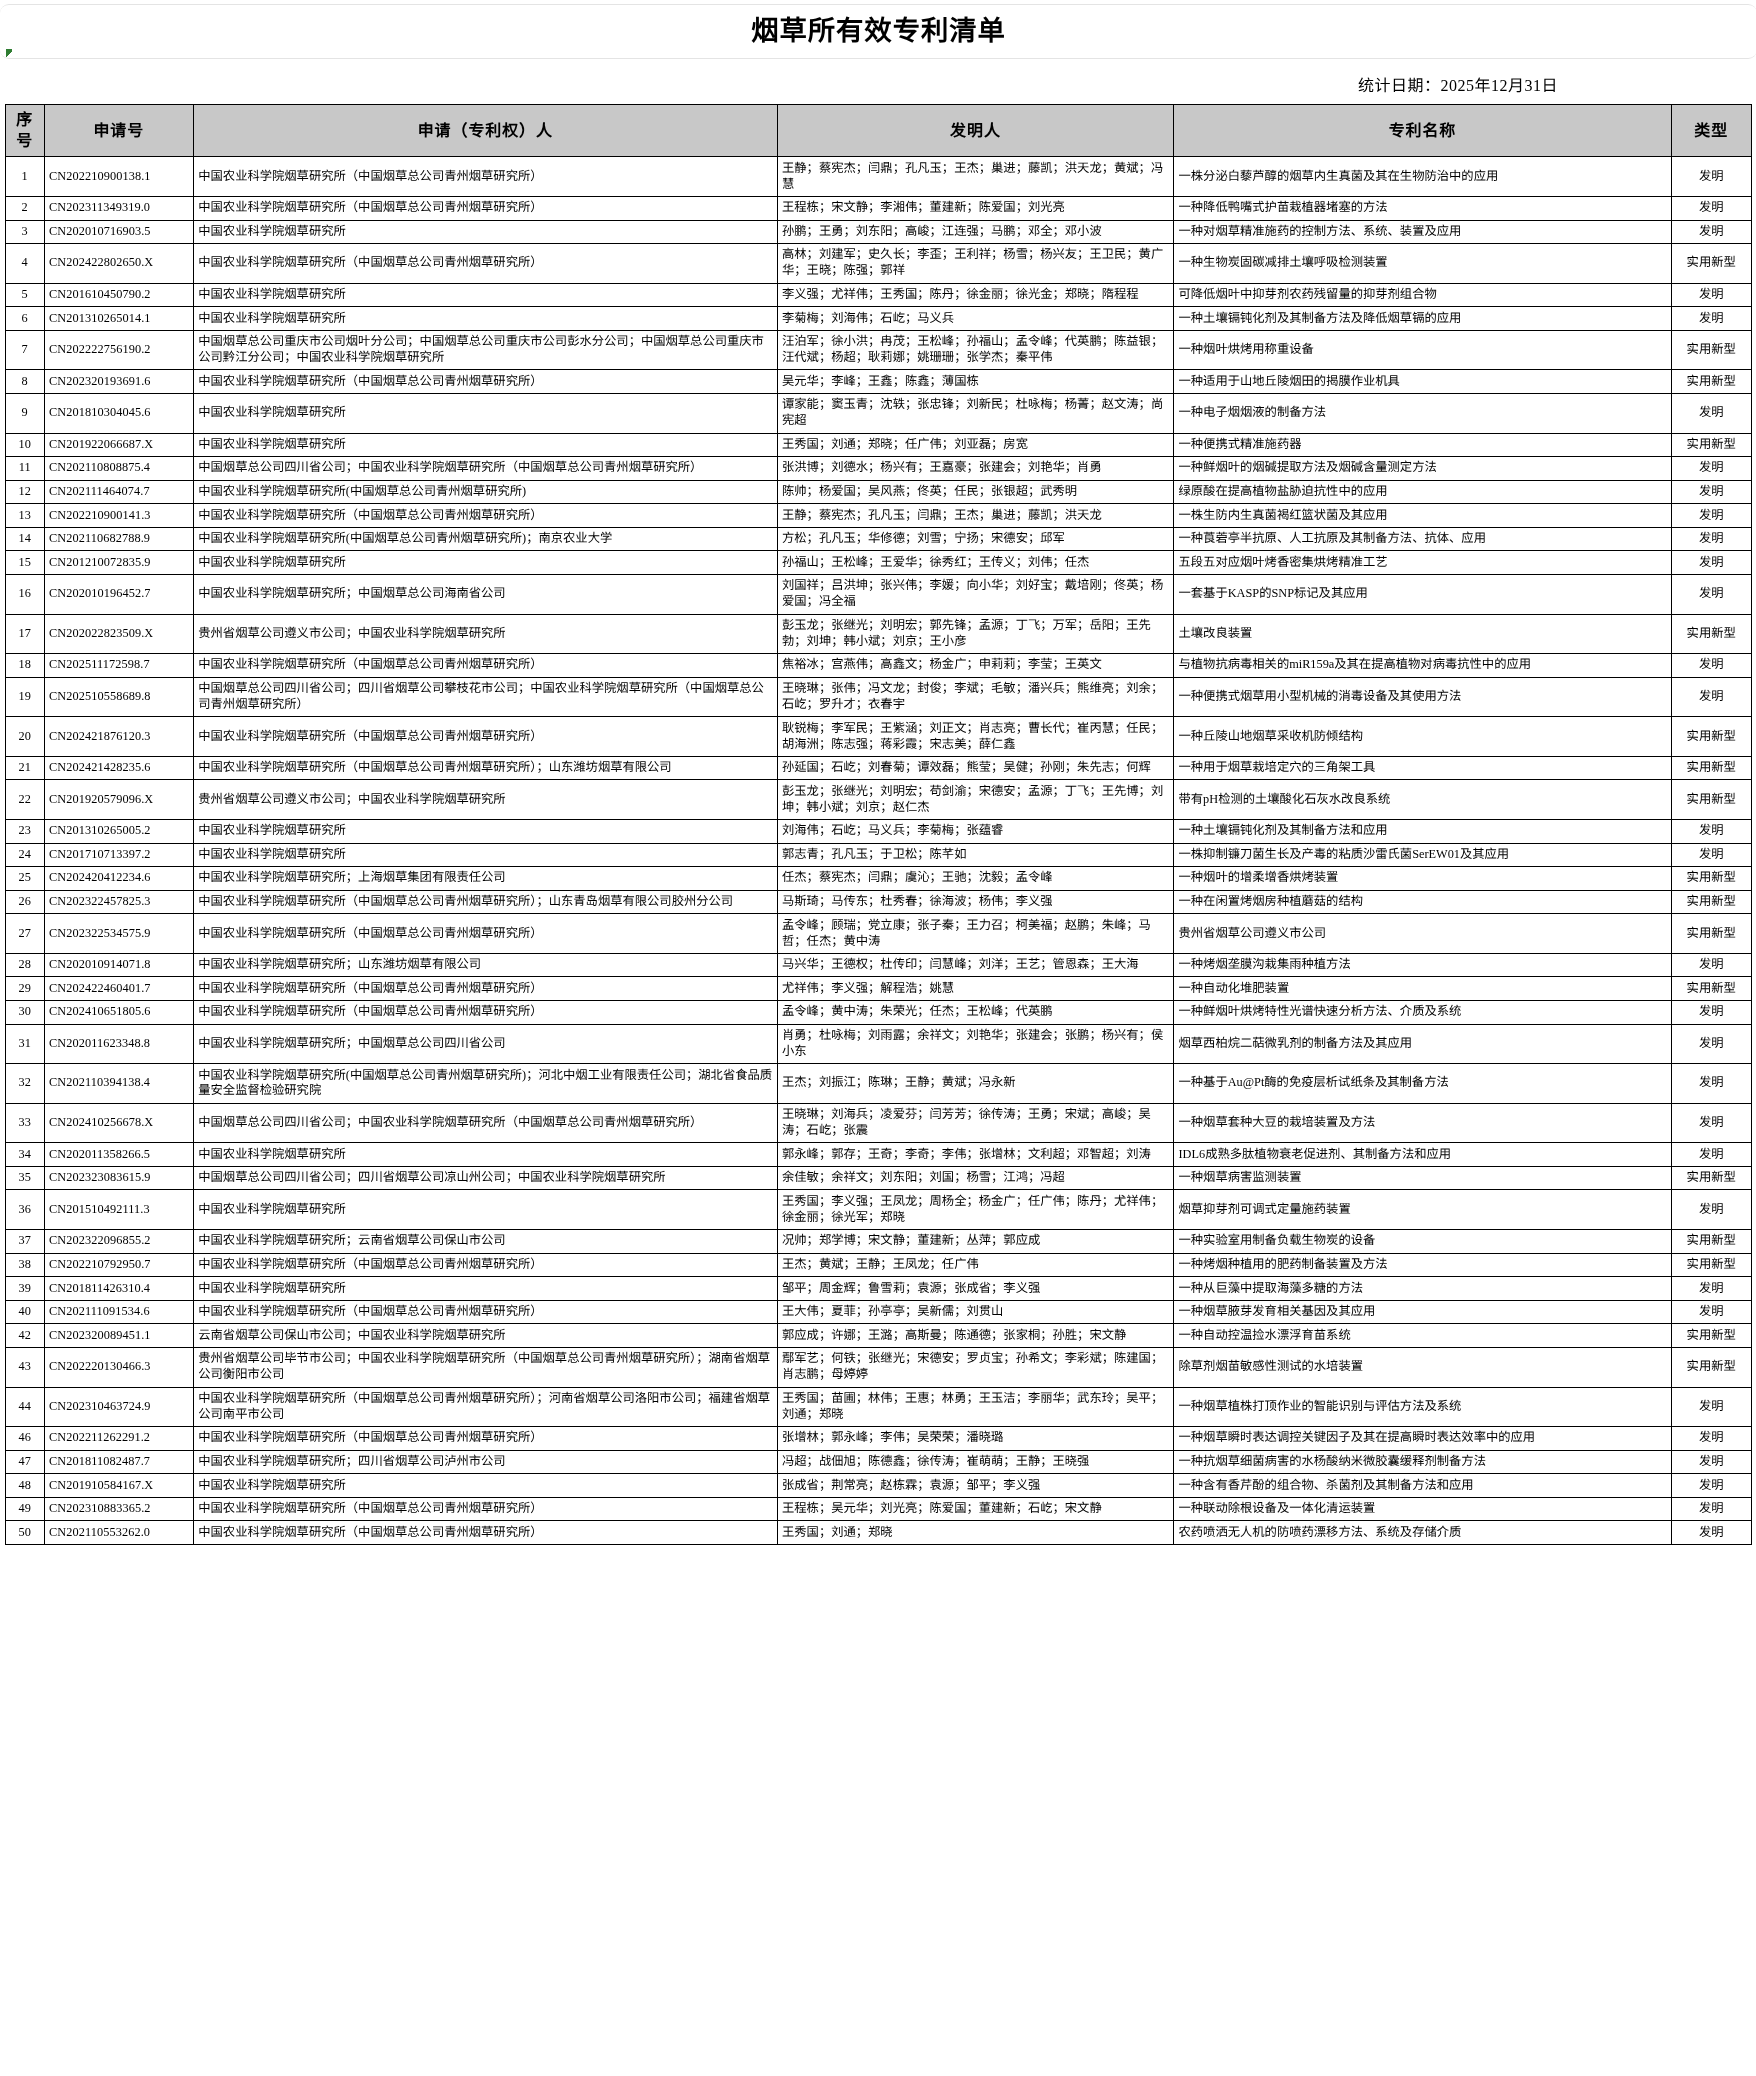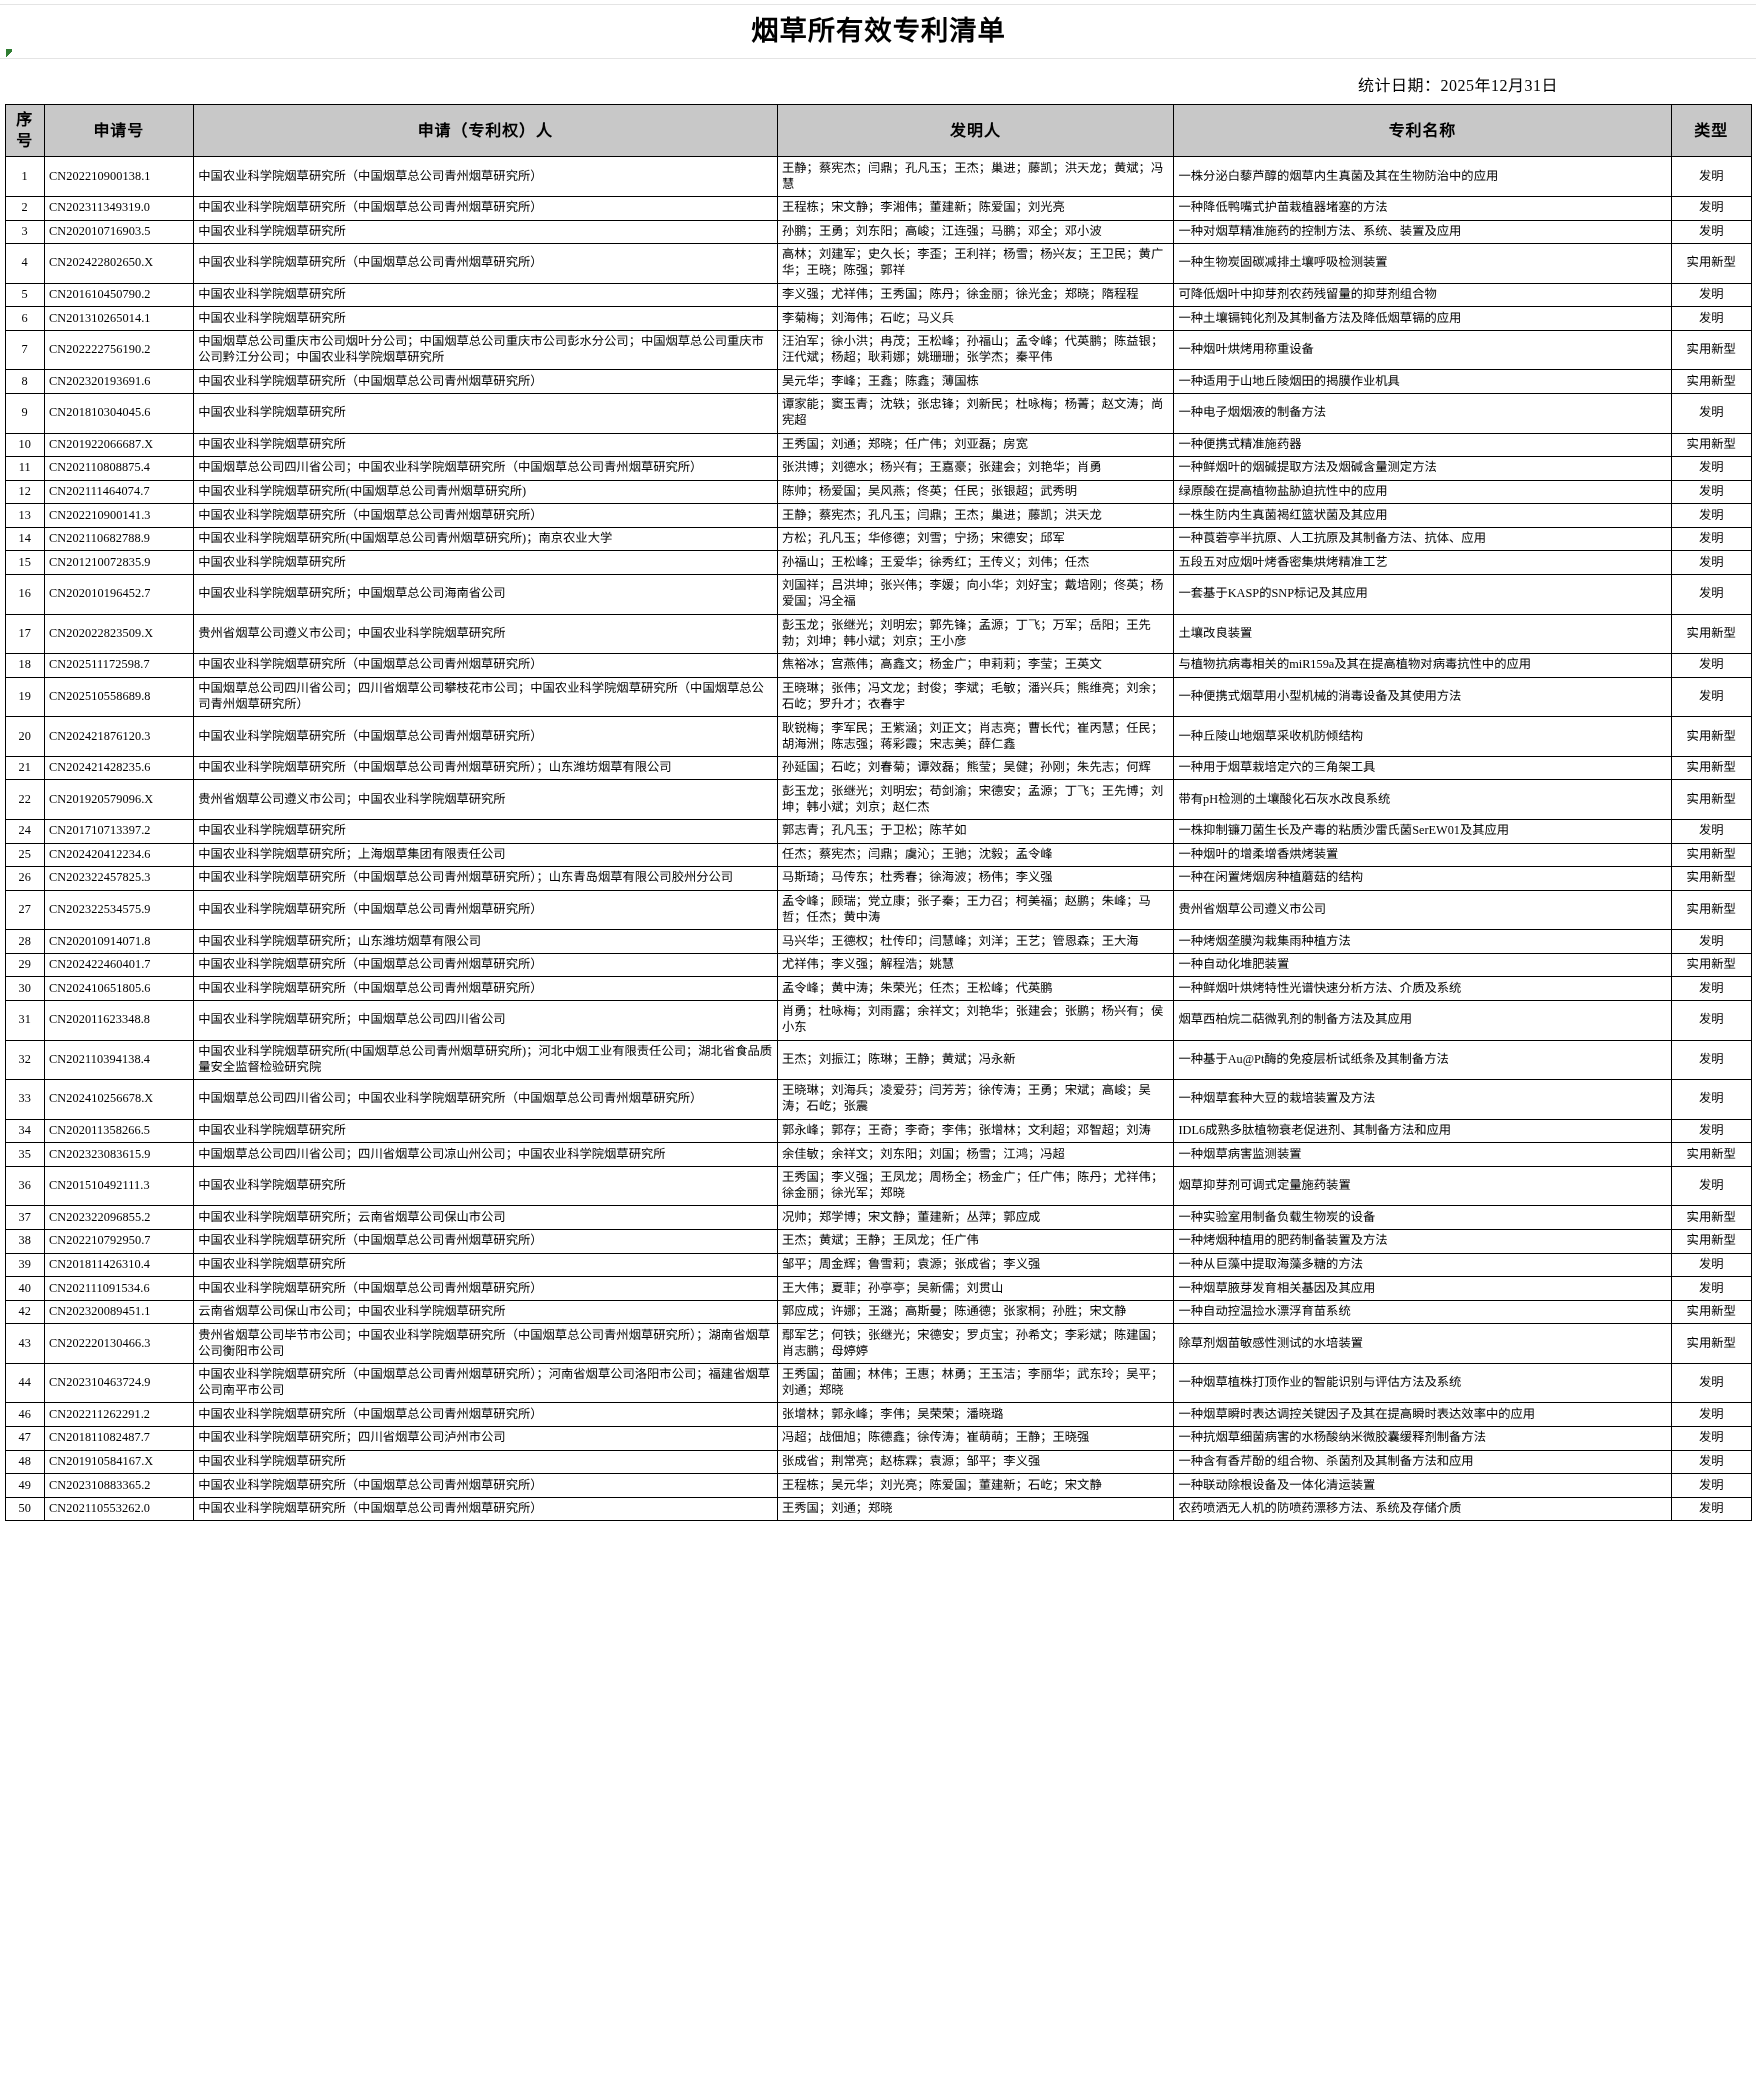--- a/index.html
+++ b/index.html
@@ -22,20 +22,21 @@
   }
   
   .title-band {
     border-top: 1.4px solid #e4e4e4;
     border-bottom: 1.4px solid #e4e4e4;
     height: 53px;
     display: flex;
     align-items: center;
     justify-content: center;
     margin-top: 3.8px;
+    border-radius: 9px;
   }
   .doc-title {
     font-size: 27.4px;
     font-weight: bold;
     letter-spacing: 0.9px;
     line-height: 1;
   }
   .stat-line {
     text-align: right;
     padding: 13.2px 199px 8.5px 0;
@@ -293,20 +294,28 @@
         </tr>
         <tr>
           <td class="idx">22</td>
           <td class="app">CN201920579096.X</td>
           <td class="owner">贵州省烟草公司遵义市公司；中国农业科学院烟草研究所</td>
           <td class="inv">彭玉龙；张继光；刘明宏；苟剑渝；宋德安；孟源；丁飞；王先博；刘坤；韩小斌；刘京；赵仁杰</td>
           <td class="name">带有pH检测的土壤酸化石灰水改良系统</td>
           <td class="type">实用新型</td>
         </tr>
         <tr>
+          <td class="idx">23</td>
+          <td class="app">CN201310265005.2</td>
+          <td class="owner">中国农业科学院烟草研究所</td>
+          <td class="inv">刘海伟；石屹；马义兵；李菊梅；张蕴睿</td>
+          <td class="name">一种土壤镉钝化剂及其制备方法和应用</td>
+          <td class="type">发明</td>
+        </tr>
+        <tr>
           <td class="idx">24</td>
           <td class="app">CN201710713397.2</td>
           <td class="owner">中国农业科学院烟草研究所</td>
           <td class="inv">郭志青；孔凡玉；于卫松；陈芊如</td>
           <td class="name">一株抑制镰刀菌生长及产毒的粘质沙雷氏菌SerEW01及其应用</td>
           <td class="type">发明</td>
         </tr>
         <tr>
           <td class="idx">25</td>
           <td class="app">CN202420412234.6</td>

